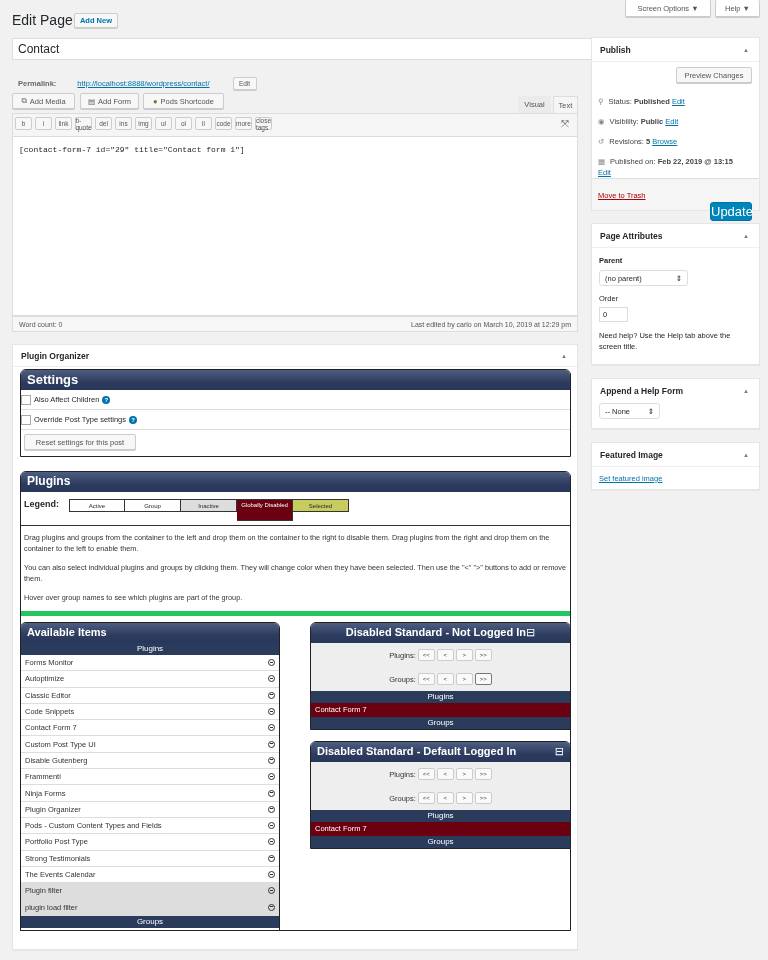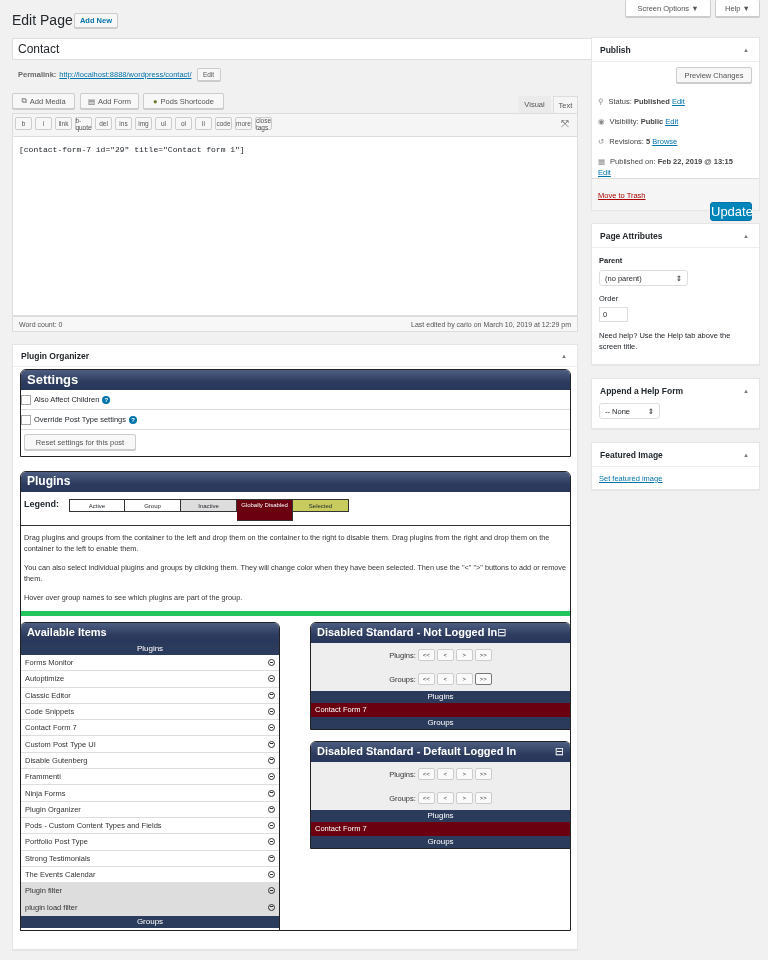--- a/index.html
+++ b/index.html
@@ -23,21 +23,21 @@
 </style>
 </head>
 <body>
 
 <div class="abs" style="left:12px;top:12px;font-size:14px">Edit Page</div>
 <div class="abs btn" style="left:74px;top:13px;width:44px;height:15px;color:#0073aa;font-weight:bold;font-size:7.5px">Add New</div>
 <div class="abs btn" style="left:625px;top:0;width:86px;height:17px;border-top:none;background:#fff">Screen Options ▼</div>
 <div class="abs btn" style="left:715px;top:0;width:45px;height:17px;border-top:none;background:#fff">Help ▼</div>
 
 <div class="abs" style="left:12px;top:38px;width:628px;height:22px;background:#fff;border:1px solid #ddd;font-size:12px;padding:3px 5px">Contact</div>
-<div class="abs" style="left:18px;top:68px;font-size:7.5px;color:#666;display:flex;gap:3px;align-items:center">
+<div class="abs" style="left:18px;top:77px;font-size:7.5px;color:#666;display:flex;gap:21px;align-items:center">
  <b>Permalink:</b>
  <a>http://localhost:8888/wordpress/contact/</a>
  <span class="btn" style="width:24px;height:13px;font-size:6.5px;margin-left:2px">Edit</span>
 </div>
 
 <div class="abs btn" style="left:12px;top:93px;width:63px;height:16px">
     <span style="margin-right:3px">⧉</span>
     <span>Add Media</span>
   </div>
 <div class="abs btn" style="left:80px;top:93px;width:59px;height:16px">
@@ -182,21 +182,21 @@
       </div>
       <div class="row grey">
         <span>plugin load filter</span>
         <span class="uicon"></span>
       </div>
     </div>
  <div class="strip">Groups</div>
 </div>
 
 <div class="abs" style="left:310px;top:622px;width:261px;height:108px;border:1px solid #222;border-radius:6px 6px 0 0;background:#eee">
- <div class="navy" style="height:20px;border-radius:5px 5px 0 0;font-size:11px;padding:3px 6px;display:flex;justify-content:flex-start">
+ <div class="navy" style="height:20px;border-radius:5px 5px 0 0;font-size:11px;padding:3px 6px;display:flex;justify-content:center">
       <span>Disabled Standard - Not Logged In</span>
       <span style="font-weight:normal">⊟</span>
     </div>
  <div class="mv" style="height:24px">
       <span>Plugins:</span>
       <span class="b">&lt;&lt;</span>
       <span class="b">&lt;</span>
       <span class="b">&gt;</span>
       <span class="b">&gt;&gt;</span>
     </div>

